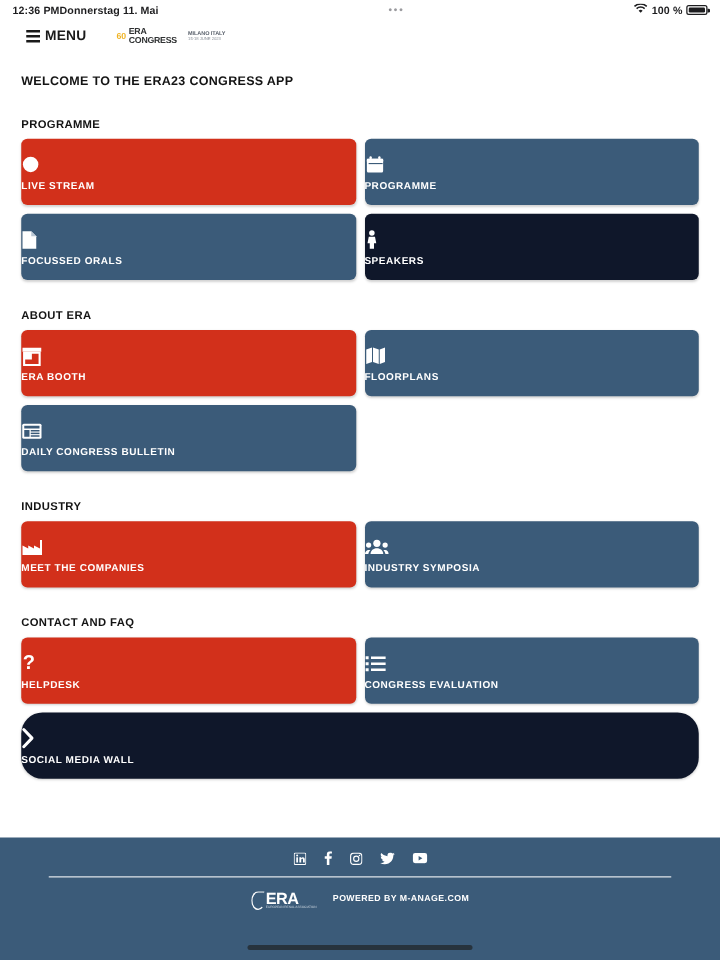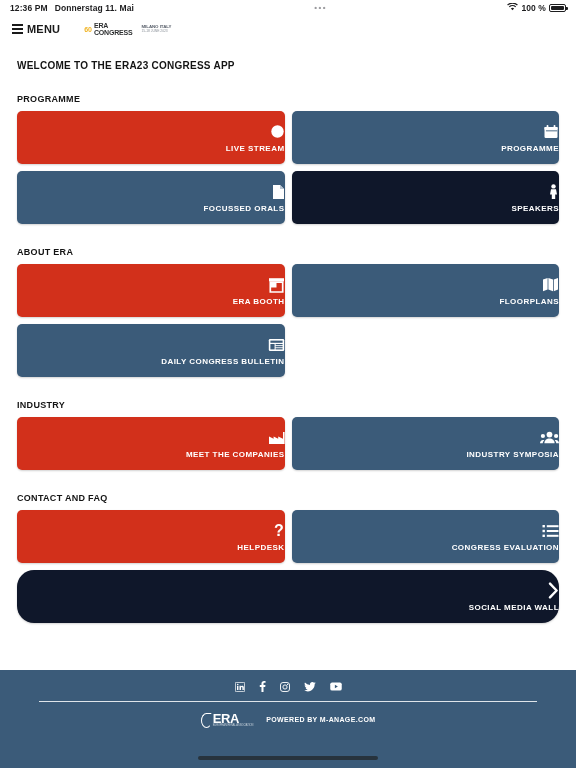--- a/index.html
+++ b/index.html
@@ -12,38 +12,38 @@
   .screen { position: relative; width: 576px; height: 768px; background:#fff; }
 
   
   .statusbar {
     height: 16px; width: 100%;
     display: flex; align-items: center;
     padding: 0 10px;
     font-size: 8.5px; font-weight: 700; color:#1d1d1f;
     letter-spacing: .1px;
   }
-  .sb-left { display:flex; align-items:flex-start; gap:7px; }
+  .sb-left { display:flex; align-items:flex-start; }
   .sb-center { flex:1; display:flex; justify-content:center; align-items:center; }
   .dots { letter-spacing:1.5px; color:#9a9a9e; font-size:8px; line-height:1; }
   .sb-right { display:flex; align-items:center; gap:3px; }
   .wifi-ic { display:inline-block; }
   .batt {
     width:17px; height:8px; border:1px solid #1d1d1f; border-radius:2px;
     position:relative; display:inline-block;
   }
   .batt::after{
     content:""; position:absolute; right:-2.5px; top:2px;
     width:1.5px; height:3px; background:#1d1d1f; border-radius:0 1px 1px 0;
   }
   .batt i { position:absolute; left:1px; top:1px; bottom:1px; width:13px; background:#1d1d1f; border-radius:1px; display:block;}
 
   
   .appheader{
-    height: 26px; display:flex; align-items:center; padding: 0 12px; gap:24px;
+    height: 26px; display:flex; align-items:center; padding: 0 21px; gap:24px;
   }
   .menu-btn{ display:flex; align-items:center; gap:4px; cursor:pointer; }
   .burger{ display:flex; flex-direction:column; gap:2.2px; }
   .burger span{ display:block; width:11px; height:1.6px; background:#1a1a1a; }
   .menu-label{ font-size:11px; font-weight:700; color:#1a1a1a; letter-spacing:.2px; }
 
   .logos { display:flex; align-items:center; gap:9px; }
   .era-logo { display:flex; align-items:center; gap:2px; }
   .era-60 { color:#f0b323; font-size:7px; font-weight:700; line-height:1; }
   .era-txt { display:flex; flex-direction:column; line-height:1; }
@@ -58,21 +58,21 @@
     font-size:10px; font-weight:700; color:#141414;
     letter-spacing:.25px; margin-top:18px; margin-bottom:8px;
   }
   .section-title{
     font-size:9px; font-weight:700; color:#141414;
     letter-spacing:.3px; margin-top:23px; margin-bottom:7px;
   }
   .grid{ display:flex; flex-wrap:wrap; gap:7px; }
   .tile{
     height:53px; border-radius:5px;
-    display:flex; flex-direction:column; align-items:flex-end; justify-content:center;
+    display:flex; flex-direction:column; align-items:flex-start; justify-content:center;
     gap:3px; cursor:pointer; color:#fff; position:relative;
     box-shadow: 0 1px 2px rgba(0,0,0,.18);
   }
   .tile.half{ width:calc(50% - 3.5px); }
   .tile.full{ width:100%;border-radius:17px; }
   .tile .label{
     font-size:8px; font-weight:700; letter-spacing:.45px; text-align:center;
     color:#ffffff;
   }
   .tile .icon{ height:18px; display:flex; align-items:center; justify-content:center; }

